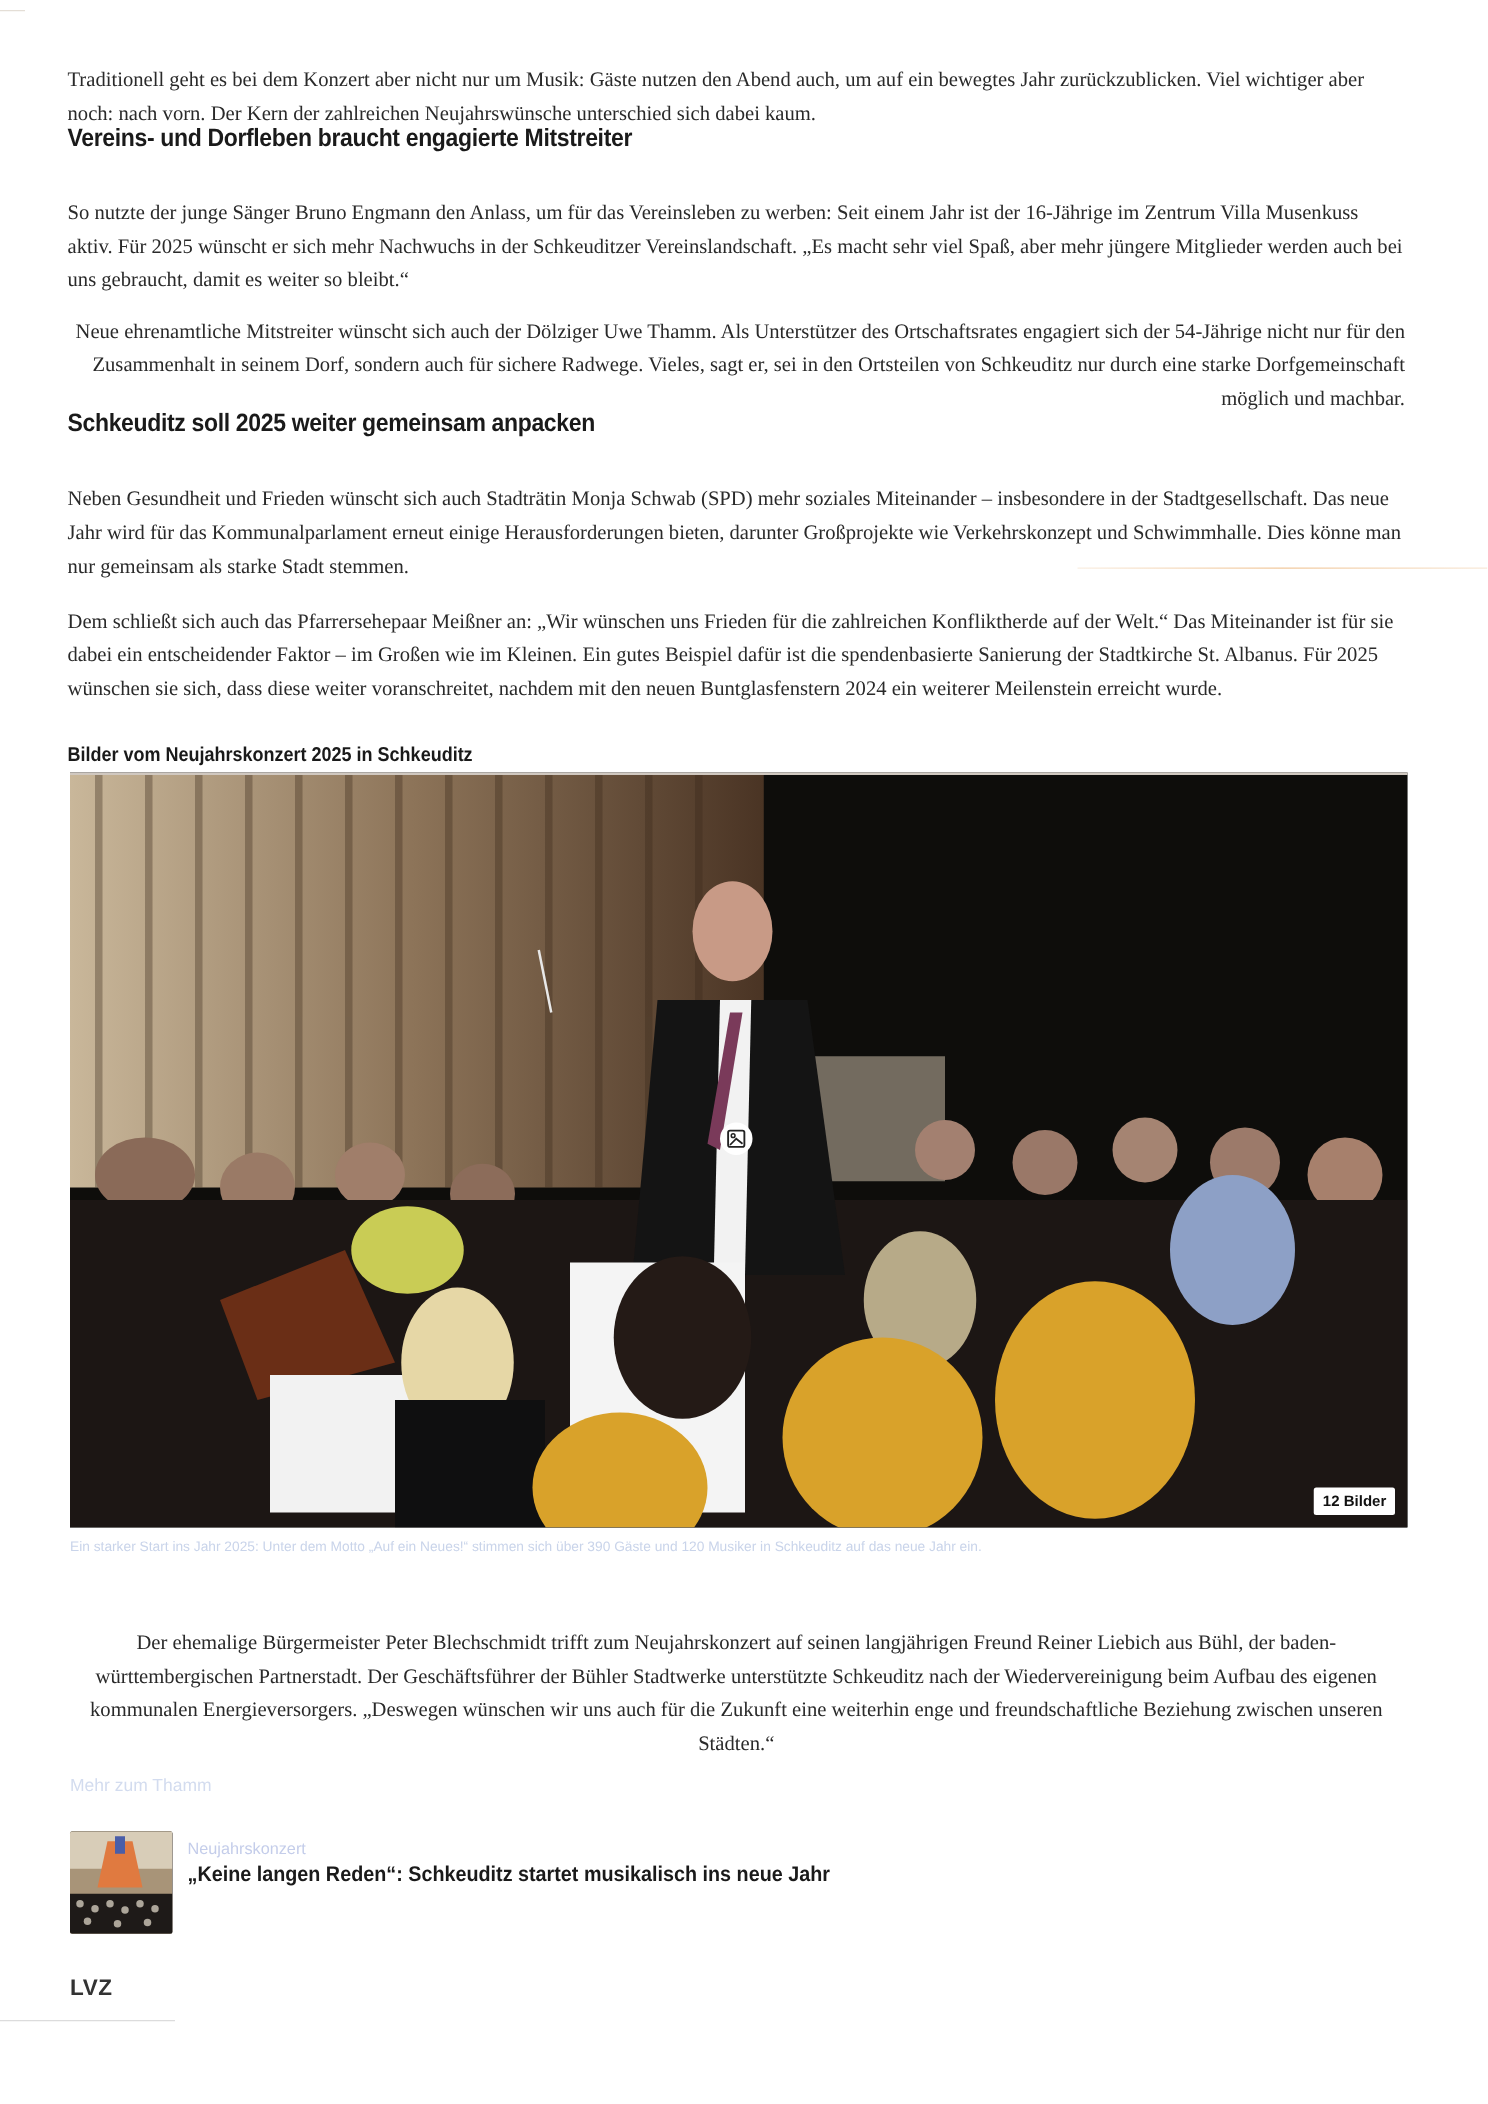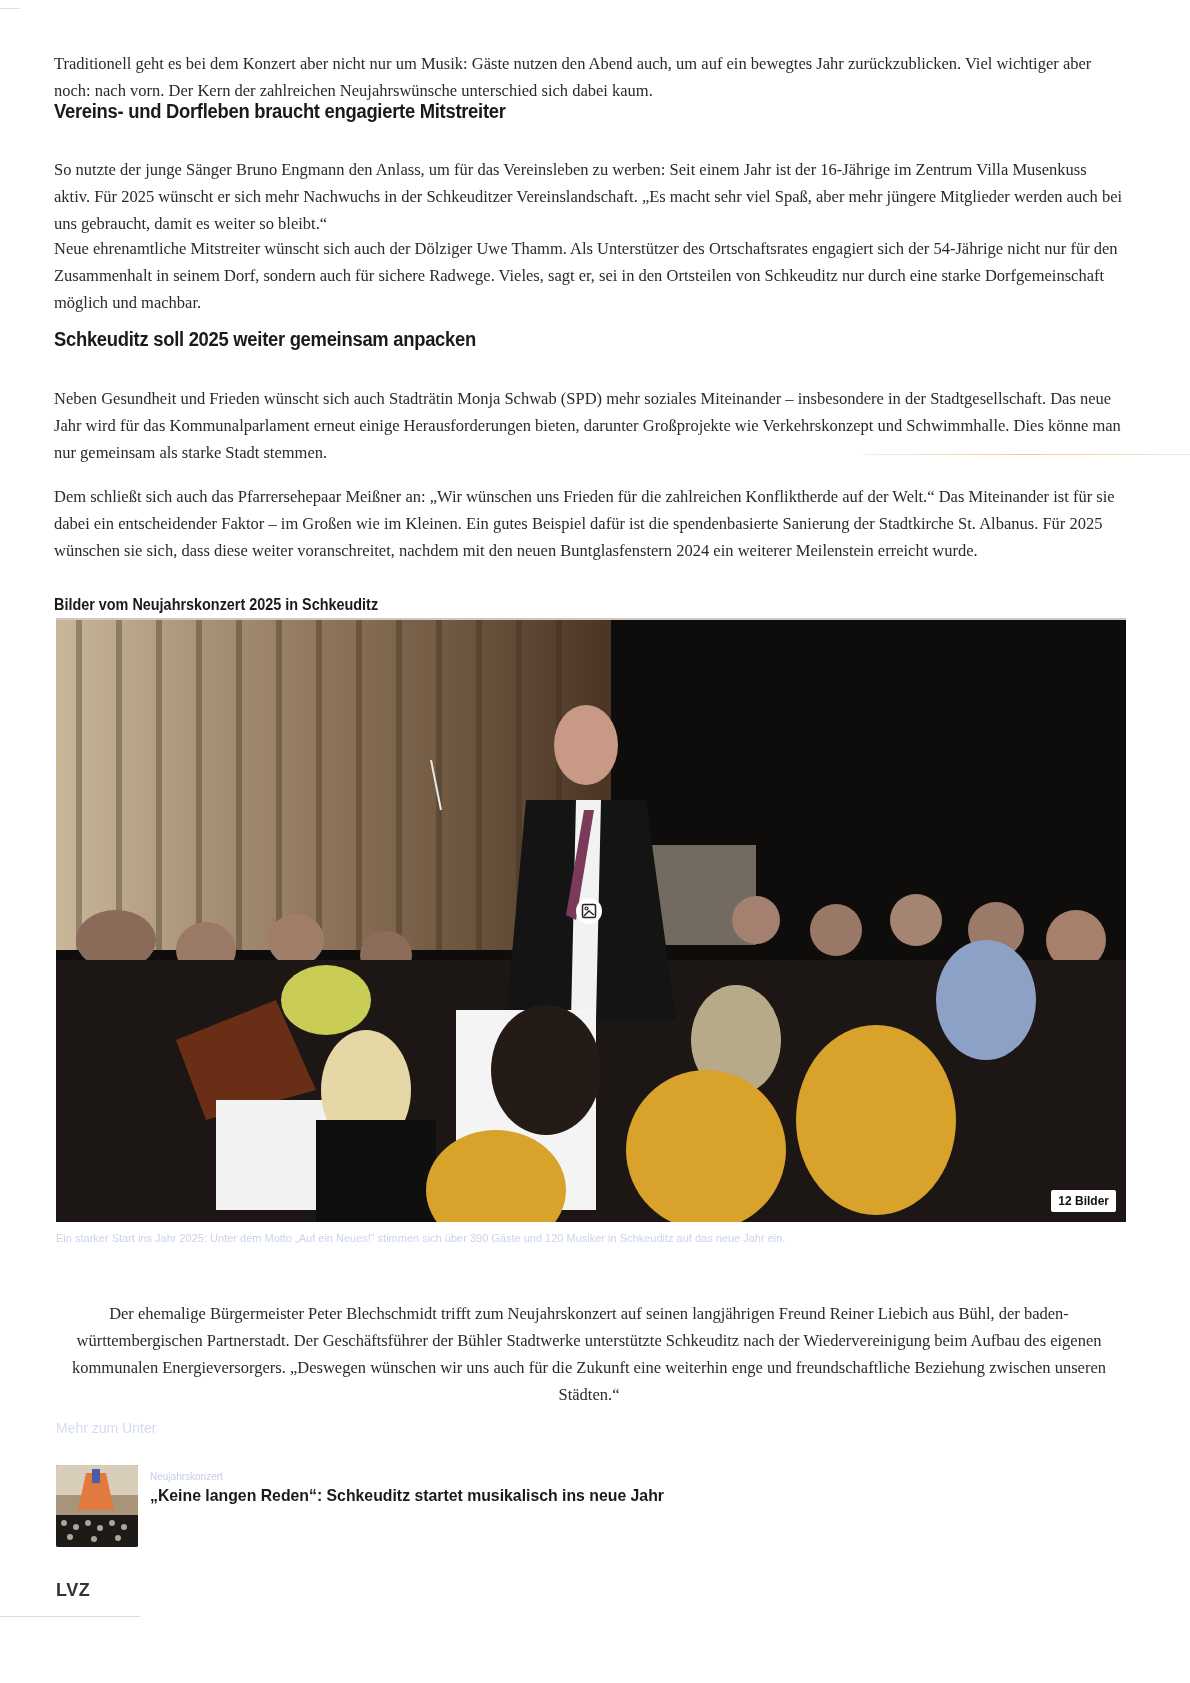--- a/index.html
+++ b/index.html
@@ -5,36 +5,36 @@
     html, body { margin: 0; padding: 0; background: #ffffff; }
     body { width: 1190px; height: 1683px; position: relative; overflow: hidden; color: #222; }
     .serif { font-family: Liberation Serif, serif; }
     .sans { font-family: "Liberation Sans", "DejaVu Sans", sans-serif; }
     .p { position: absolute; left: 54px; width: 1070px; font-size: 16.5px; line-height: 27px; color: #2a2a2a; }
     .h2 { position: absolute; left: 54px; font-size: 20px; font-weight: bold; color: #1a1a1a; letter-spacing: -0.3px; transform: scaleX(0.92); transform-origin: left; }
     .h3 { position: absolute; left: 54px; font-size: 16px; font-weight: bold; color: #1a1a1a; transform: scaleX(0.9); transform-origin: left; }
     #p1 { top: 33px; }
     #h-vereins { top: 100px; }
     #p2 { top: 139px; }
-    #p3 { top: 218px; }
+    #p3 { top: 234px; text-align: right; }
     #h-schk { top: 328px; }
     #p4 { top: 368px; }
     #p5 { top: 466px; }
     #h-bilder { top: 596px; }
     .photo { position: absolute; left: 56px; top: 618px; width: 1070px; height: 602px; overflow: hidden; background: #0d0c0a; border-top: 2px solid #d0c8c0; }
     .photo svg { display: block; }
     .badge { position: absolute; right: 10px; bottom: 10px; background: #ffffff; color: #111; font-size: 12px; font-weight: bold; padding: 4px 7px; border-radius: 2px; }
     .img-icon { position: absolute; left: 520px; top: 278px; width: 26px; height: 26px; background: #fff; border-radius: 50%; display: flex; align-items: center; justify-content: center; }
     .caption { position: absolute; left: 56px; top: 1229px; width: 1070px; font-size: 11px; line-height: 18px; color: #c9d4ea; }
     #p6 { top: 1283px; text-align: center; }
     .more { position: absolute; left: 56px; top: 1420px; font-size: 14px; color: #d3dcef; }
     .related { position: absolute; left: 56px; top: 1465px; display: flex; align-items: flex-start; }
     .thumb { width: 82px; height: 82px; overflow: hidden; background: #2a2420; border-radius: 2px; }
     .rel-text { margin-left: 12px; }
-    .rel-kicker { font-size: 10px; color: #c4cdea; margin-top: 6px; }
+    .rel-kicker { font-size: 13px; color: #c4cdea; margin-top: 6px; }
     .rel-title { font-size: 17px; font-weight: bold; color: #1a1a1a; margin-top: 4px; transform: scaleX(0.93); transform-origin: left; }
     .lvz { position: absolute; left: 56px; top: 1580px; font-size: 18px; font-weight: bold; color: #333; letter-spacing: 0.5px; }
     .rule { position: absolute; height: 1px; background: #e4ded6; }
     .rule-orange { position: absolute; left: 862px; top: 454px; width: 328px; height: 1px; background: linear-gradient(90deg, rgba(236,200,160,0.3), #f1c89c, rgba(236,200,160,0.4)); }
   </style>
 </head>
 <body>
 
 <div class="rule" style="left:0;top:8px;width:20px;"></div>
 
@@ -123,21 +123,21 @@
       <path d="M3 13 L8 8 L13 12" fill="none" stroke="#222" stroke-width="1.4"></path>
     </svg>
   </div>
   <div class="badge sans">12 Bilder</div>
 </div>
 
 <div class="caption sans">Ein starker Start ins Jahr 2025: Unter dem Motto „Auf ein Neues!“ stimmen sich über 390 Gäste und 120 Musiker in Schkeuditz auf das neue Jahr ein.</div>
 
 <p class="p serif" id="p6">Der ehemalige Bürgermeister Peter Blechschmidt trifft zum Neujahrskonzert auf seinen langjährigen Freund Reiner Liebich aus Bühl, der baden-württembergischen Partnerstadt. Der Geschäftsführer der Bühler Stadtwerke unterstützte Schkeuditz nach der Wiedervereinigung beim Aufbau des eigenen kommunalen Energieversorgers. „Deswegen wünschen wir uns auch für die Zukunft eine weiterhin enge und freundschaftliche Beziehung zwischen unseren Städten.“</p>
 
-<div class="more sans">Mehr zum Unter</div>
+<div class="more sans">Mehr zum Thamm</div>
 
 <div class="related">
   <div class="thumb">
     <svg width="82" height="82" viewBox="0 0 82 82">
       <rect x="0" y="0" width="82" height="82" fill="#a89478"></rect>
       <rect x="0" y="0" width="82" height="30" fill="#d8cdb8"></rect>
       <path d="M30 8 L50 8 L58 45 L22 45 Z" fill="#e07a40"></path>
       <rect x="36" y="4" width="8" height="14" fill="#4a5ea8"></rect>
       <rect x="0" y="50" width="82" height="32" fill="#1e1a18"></rect>
       <g fill="#e8e0d0" opacity="0.7">

